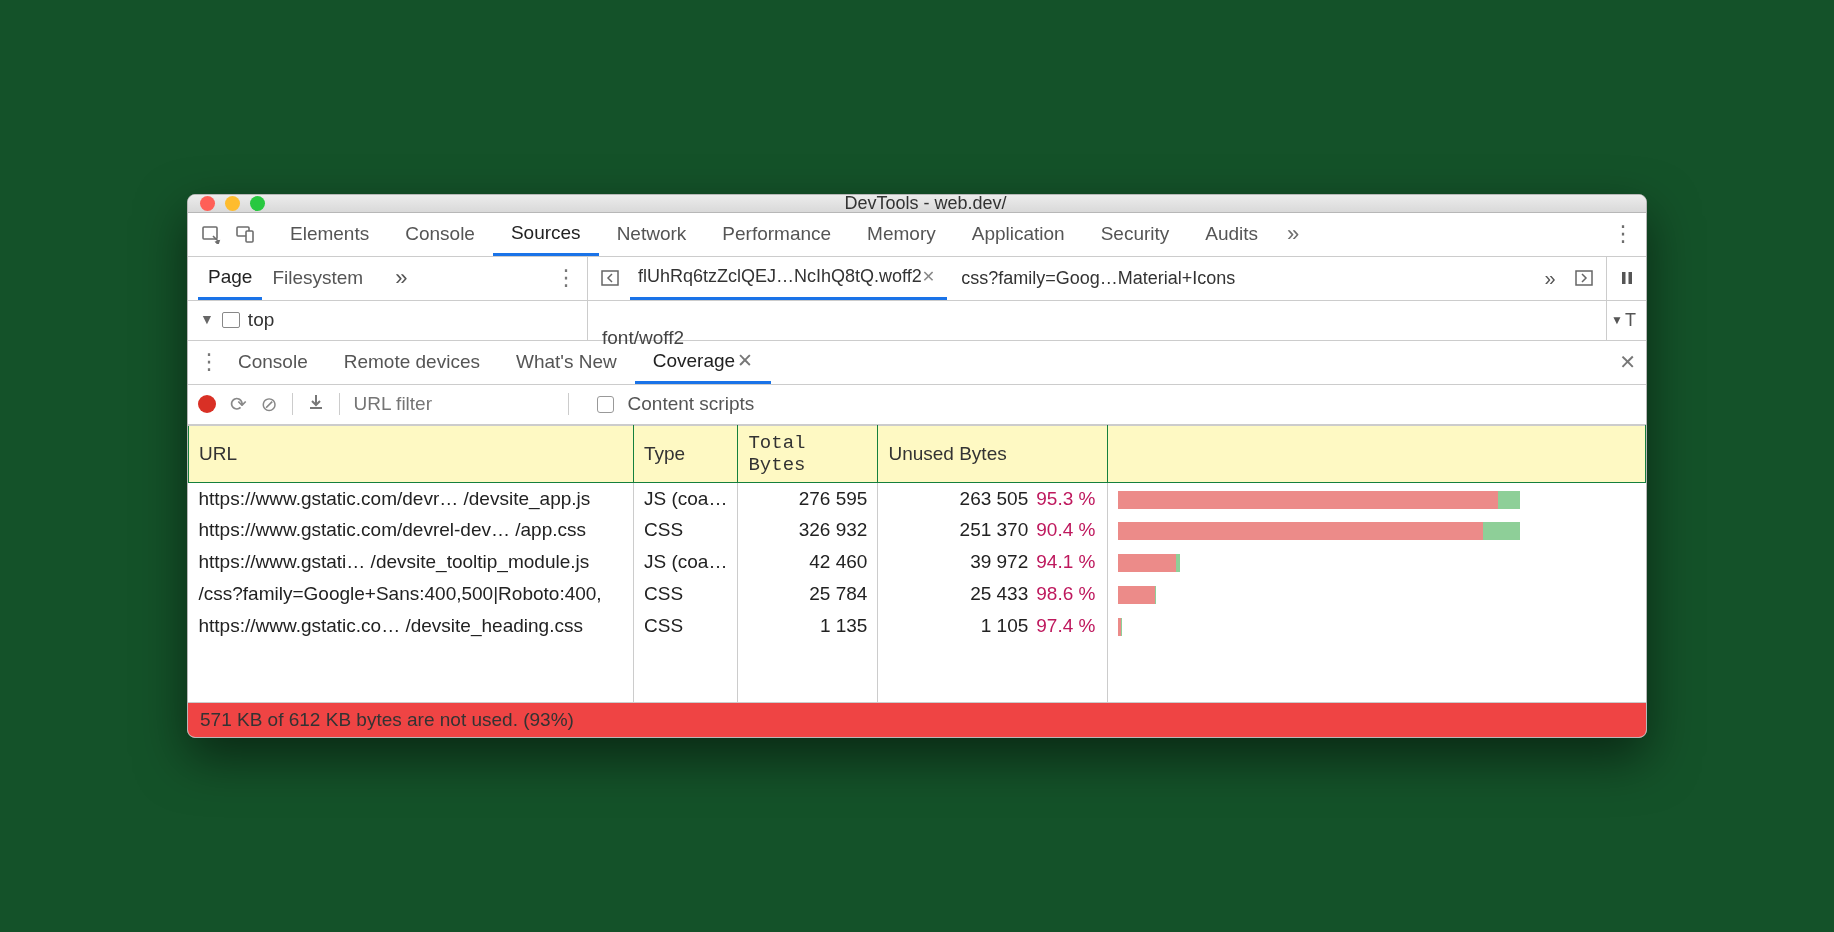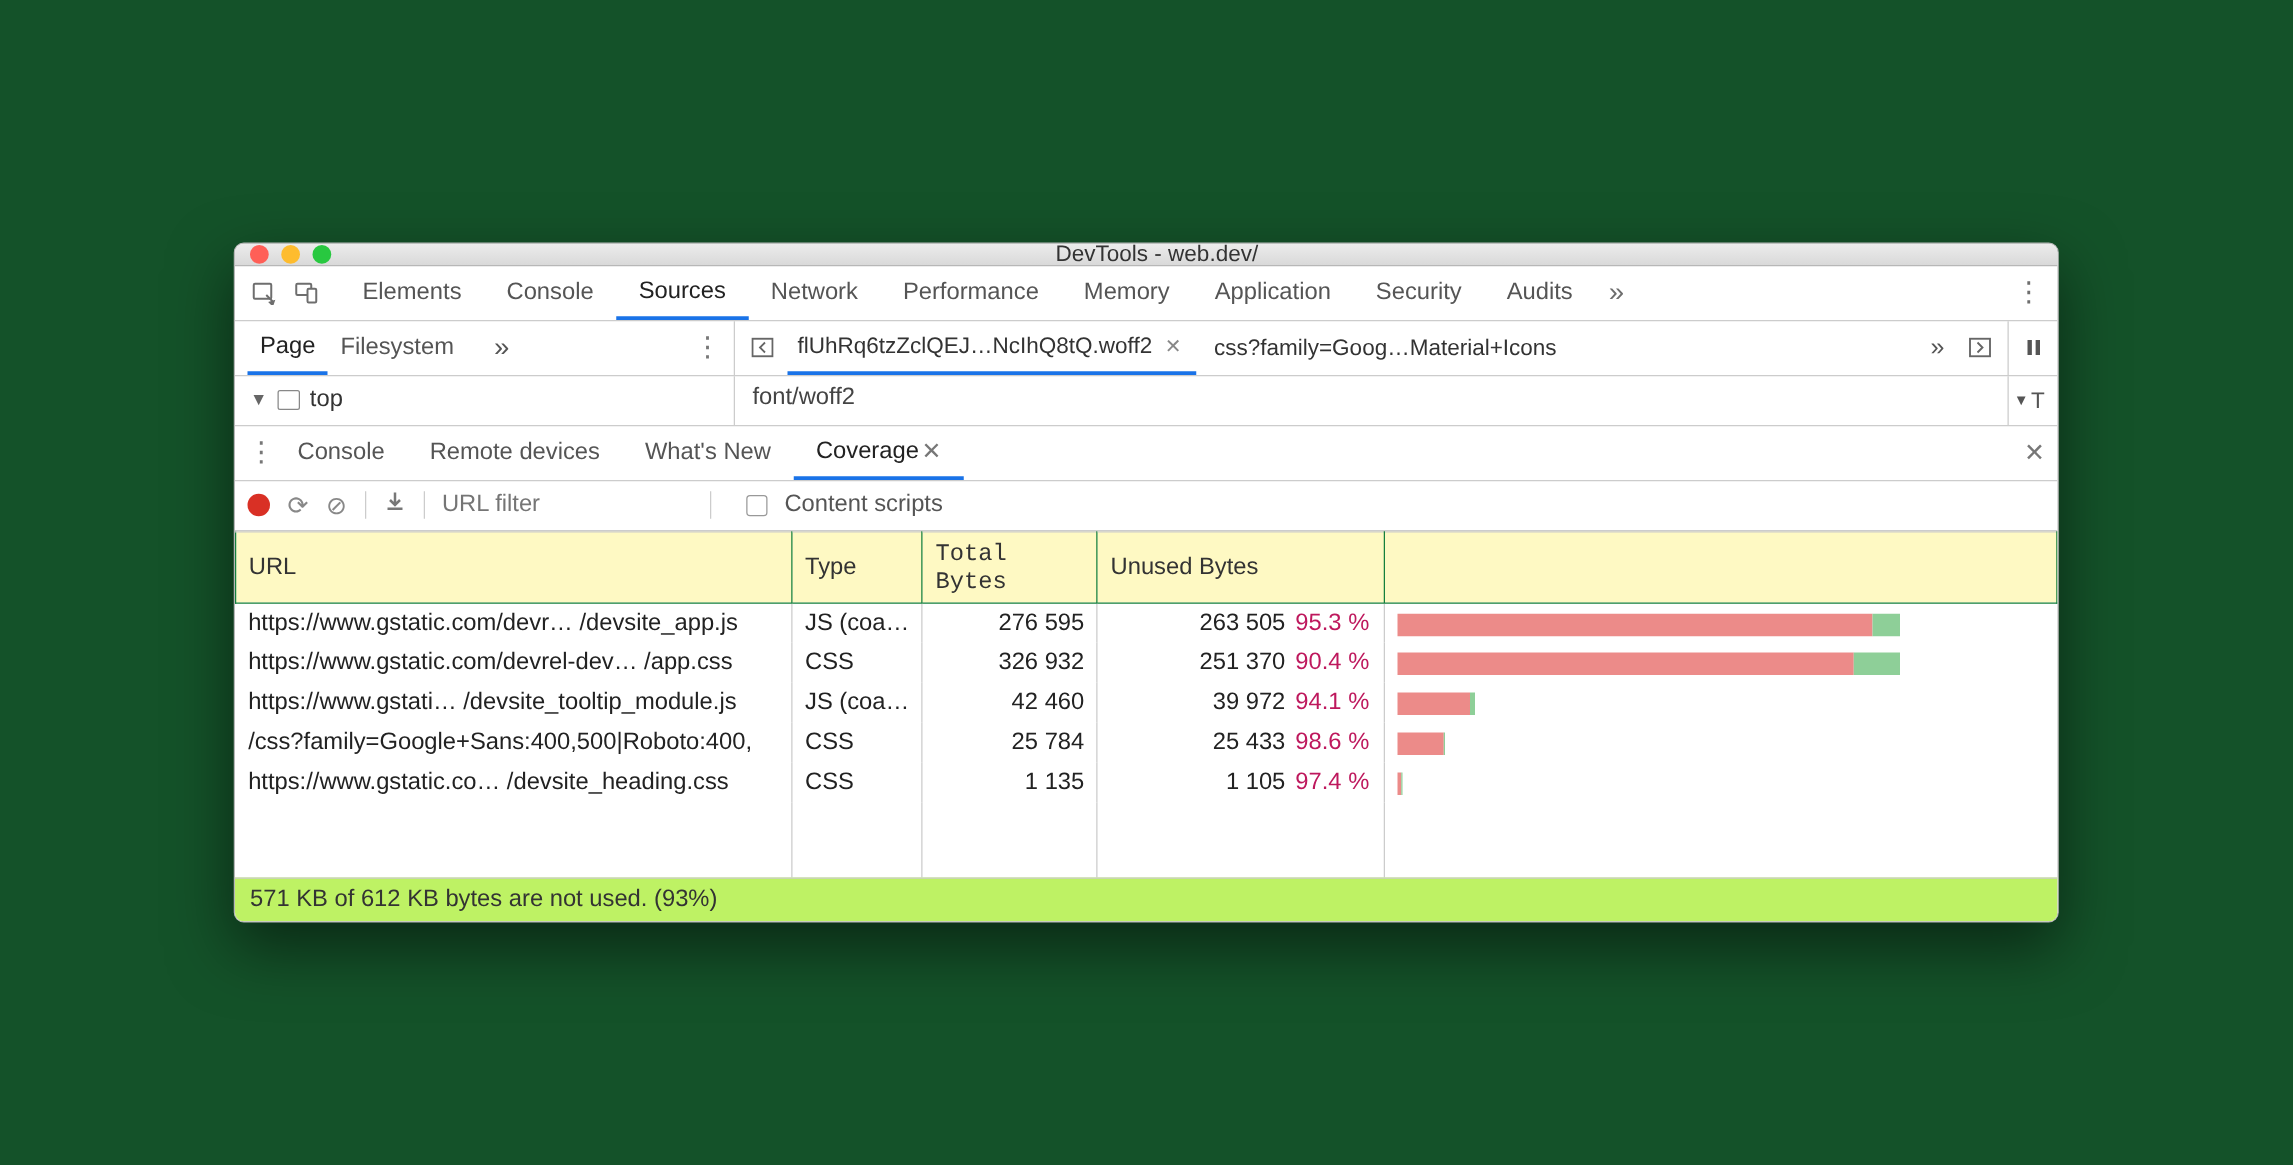--- a/index.html
+++ b/index.html
@@ -56,37 +56,37 @@
   }
   .left-pane-tabs .ptab { padding:0 10px; height:100%; display:flex; align-items:center;}
   .left-pane-tabs .ptab.active { color:#222; border-bottom:3px solid #1a73e8;}
   .left-pane-tabs .more { margin-left:10px; font-size:22px;}
   .left-pane-tabs .rightmenu { margin-left:auto; }
   .file-tabs {
     flex:1; display:flex; align-items:center; font-size:18px; color:#333;
     padding:0 8px; gap:6px;
   }
   .file-tabs .navicon { width:28px; display:flex;justify-content:center; color:#555;}
-  .file-tabs .ftab { padding:0 12px 0 8px; height:100%; display:flex; align-items:center; gap:10px;}
+  .file-tabs .ftab { padding:0 12px 0 8px; height:100%; display:flex; align-items:center; }
   .file-tabs .ftab.active { border-bottom:3px solid #1a73e8;}
   .file-tabs .closex { color:#888; font-size:16px;}
   .file-tabs .spacer{flex:1;}
   .pausecol { width:40px; border-left:1px solid #ccc; display:flex; align-items:center; justify-content:center; color:#555;}
   
   .content-row {
     display:flex; height:40px; border-bottom:1px solid #ccc;
   }
   .tree {
     width:400px; border-right:1px solid #ccc; padding:6px 12px;
     font-size:19px; color:#333; display:flex; align-items:center; gap:8px;
   }
   .tree .tri { font-size:14px; color:#666; transform:translateY(-1px);}
   .tree .frameicon { width:18px;height:16px;border:1.5px solid #888;border-radius:2px;}
   .viewer {
-    flex:1; padding:6px 14px; font-size:19px; color:#444;
+    flex:1; padding:6px 14px; font-size:19px; color:#444;margin-top:20px;
   }
   .rtcol { width:40px; border-left:1px solid #ccc; display:flex;align-items:center;justify-content:flex-start; padding-left:4px; color:#555; font-size:18px;}
   
   .drawer-tabs {
     display:flex; align-items:center; height:44px; border-bottom:1px solid #ccc;
     font-size:19px; color:#555; padding:0 10px;
   }
   .drawer-tabs .dmenu { width:22px; text-align:center; font-size:22px; color:#777;}
   .drawer-tabs .dtab { padding:0 18px; height:100%; display:flex; align-items:center;}
   .drawer-tabs .dtab.active { color:#222; border-bottom:3px solid #1a73e8;}
@@ -119,21 +119,21 @@
   .col-unused { width:230px; text-align:right; padding-right:12px;}
   .col-viz { border-right:none;}
   .pct { color:#be185d; margin-left:8px;}
   .viz { position:relative; height:18px; margin-top:2px;}
   .viz .bar { position:absolute; top:0; height:100%; }
   .viz .unused { background:#ec8b89; left:0;}
   .viz .used { background:#8ecf98;}
   
   .footer {
     border-top:1px solid #ccc; padding:6px 12px; font-size:19px; color:#333;
-    background:#bef264;
+    background:#ef4444;
   }
   .fillrows td { height:60px; border-right:1px solid #ccc;}
   .fillrows td:last-child{border-right:none;}
 </style>
 </head>
 <body>
 
 <div class="window">
 
   <div class="titlebar">

